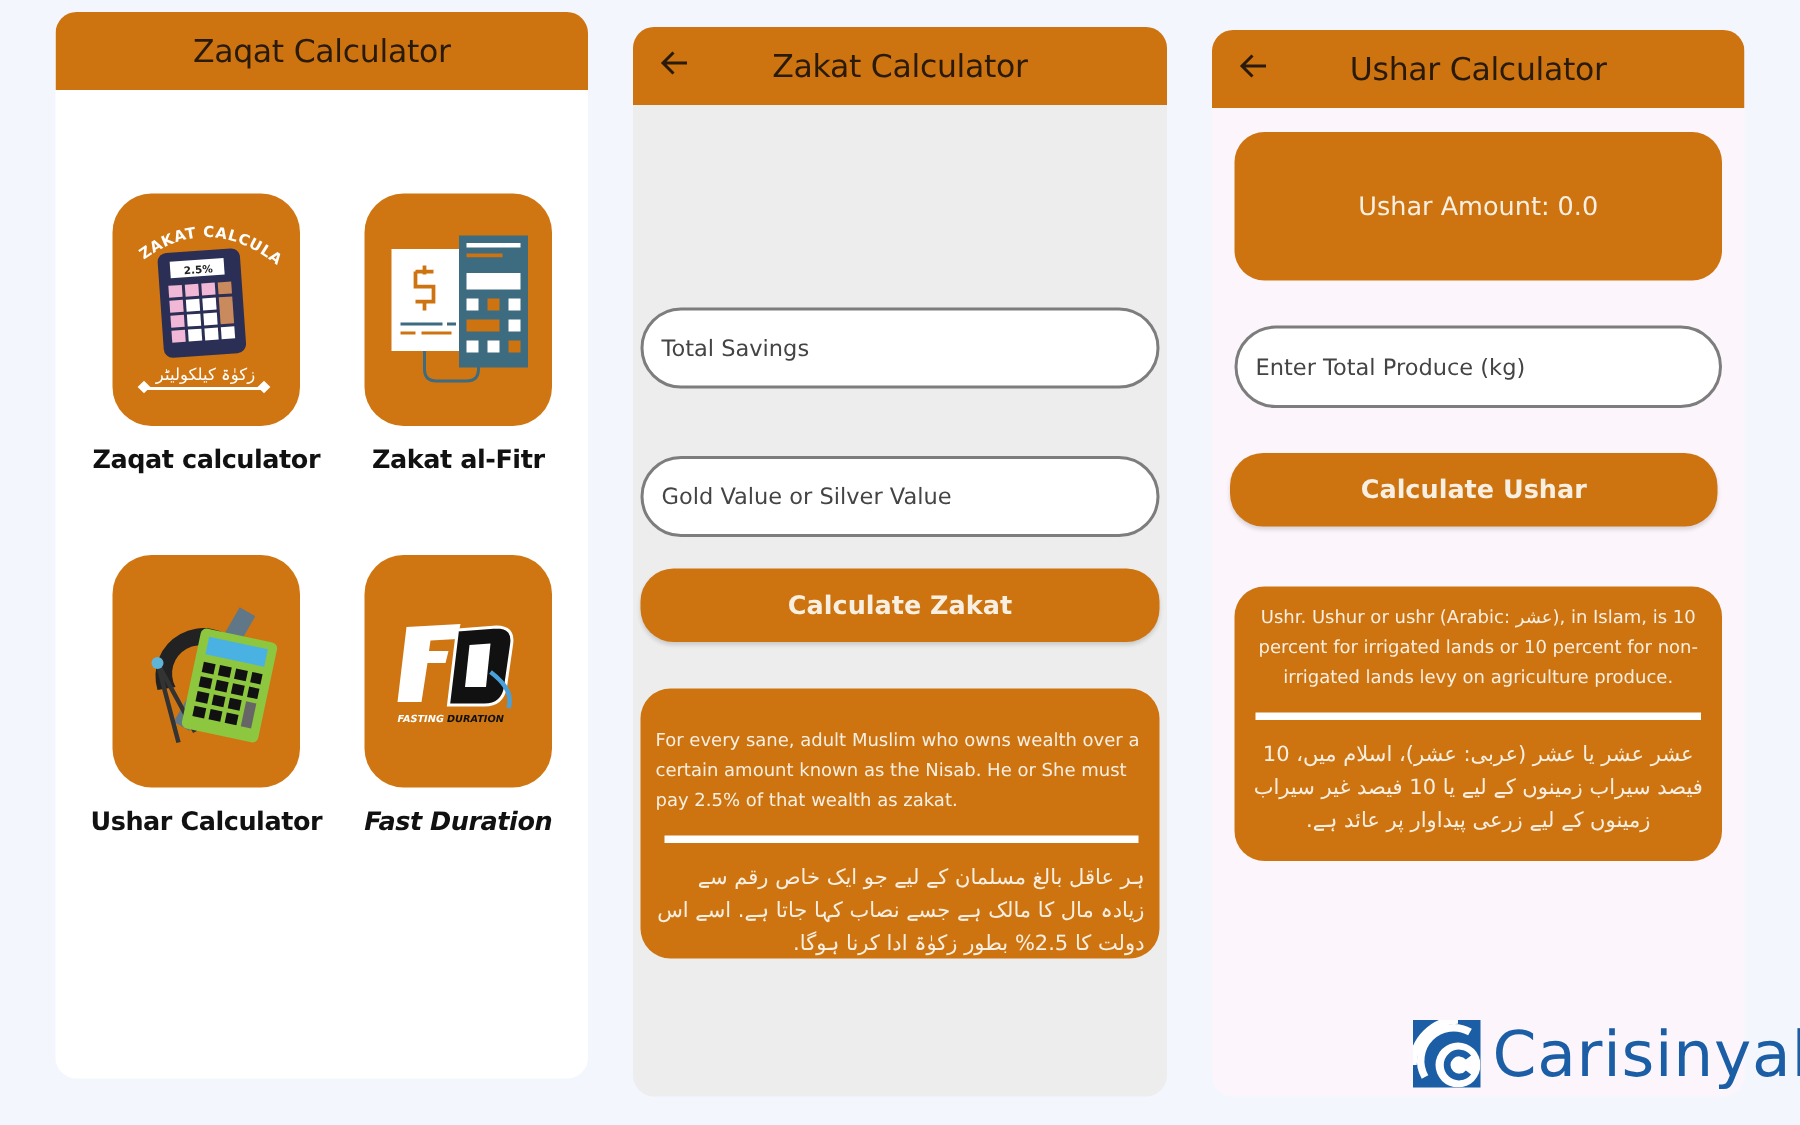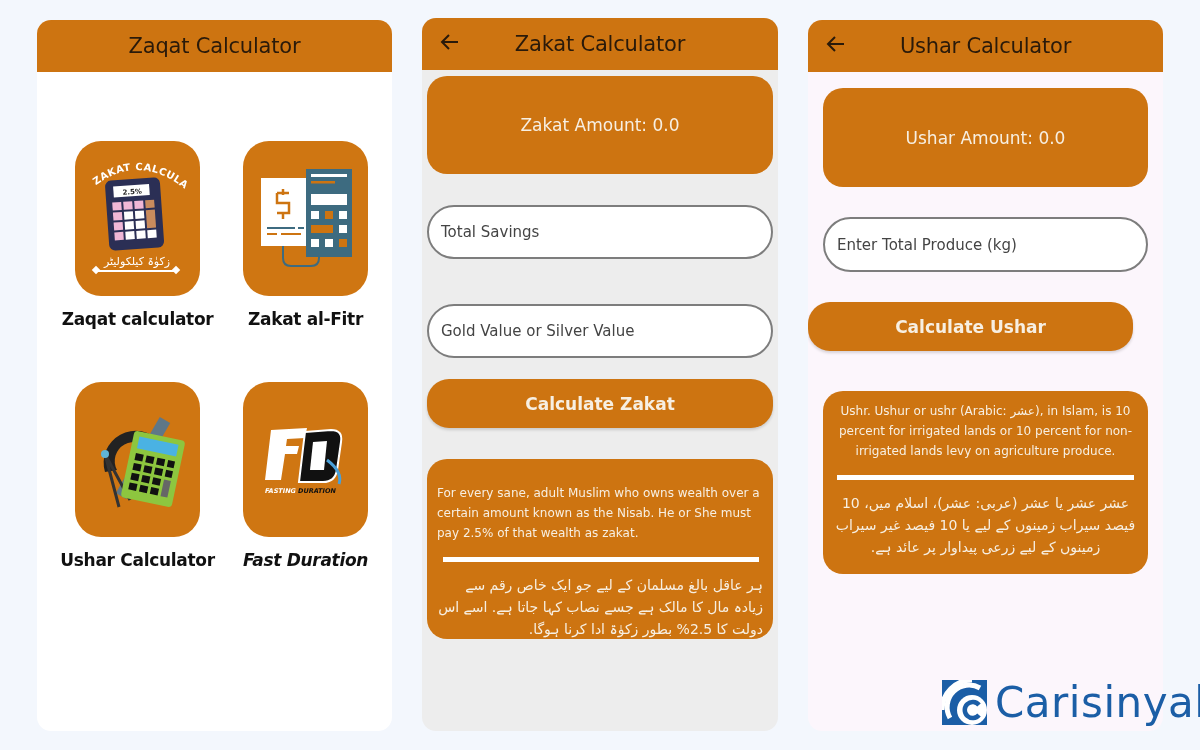--- a/index.html
+++ b/index.html
@@ -1,20 +1,20 @@
 <!DOCTYPE html>
 <html><head>
 <meta charset="utf-8">
 <style>
   * { box-sizing: border-box; margin: 0; padding: 0; }
   html, body { width: 1200px; height: 750px; overflow: hidden; }
   body { background: #f3f7fd; font-family: "Liberation Sans", "DejaVu Sans", sans-serif; position: relative; }
 
   .panel { position: absolute; border-radius: 14px; overflow: hidden; }
-  #p1 { left: 37px; top: 20px; width: 355px; height: 711px; background: #ffffff; }
+  #p1 { left: 37px; top: 8px; width: 355px; height: 711px; background: #ffffff; }
   #p2 { left: 422px; top: 18px; width: 356px; height: 713px; background: #ededed; }
   #p3 { left: 808px; top: 20px; width: 355px; height: 711px; background: #fcf6fc; }
 
   .appbar { position: absolute; left: 0; top: 0; width: 100%; height: 52px; background: #cd7411;
             display: flex; align-items: center; justify-content: center; color: #2a1a0a; font-size: 23px; }
   .appbar .back { position: absolute; left: 16px; top: 12px; width: 24px; height: 24px; cursor: pointer; }
   .appbar .title { font-family: "DejaVu Sans", sans-serif; font-size: 21px; letter-spacing: -0.2px; }
 
   
   .tile { position: absolute; width: 125px; display: flex; flex-direction: column; align-items: center; cursor: pointer; }
@@ -155,23 +155,20 @@
 </div>
 
 <div class="panel" id="p2">
   <div class="appbar">
     <svg class="back" viewBox="0 0 24 24">
       <path d="M20 12 H5 M11 5 L4 12 L11 19" stroke="#2a1a0a" stroke-width="2" fill="none"></path>
     </svg>
     <span class="title">Zakat Calculator</span>
   </div>
 
-  <div class="amount-card" style="left:5px; top:58px; width:346px; height:98px;">
-    <span>Zakat Amount: 0.0</span>
-  </div>
 
   <div class="input" style="left:5px; top:286px; width:346px; height:54px;">
     <span>Gold Value or Silver Value</span>
   </div>
 
   <div class="input" style="left:5px; top:187px; width:346px; height:54px;">
     <span>Total Savings</span>
   </div>
 
   <div class="btn" style="left:5px; top:361px; width:346px; height:49px;">
@@ -194,21 +191,21 @@
   </div>
 
   <div class="amount-card" style="left:15px; top:68px; width:325px; height:99px;">
     <span>Ushar Amount: 0.0</span>
   </div>
 
   <div class="input" style="left:15px; top:197px; width:325px; height:55px;">
     <span>Enter Total Produce (kg)</span>
   </div>
 
-  <div class="btn" style="left:0; top:282px; width:325px; height:49px;">
+  <div class="btn" style="left:12px; top:282px; width:325px; height:49px;">
     <span>Calculate Ushar</span>
   </div>
 
   <div class="info" style="left:15px; top:371px; width:325px; height:183px; padding:10px 8px 0 8px; text-align:center;">
     <div class="en">Ushr. Ushur or ushr (Arabic: عشر), in Islam, is 10 percent for irrigated lands or 10 percent for non-irrigated lands levy on agriculture produce.</div>
     <div class="divider" style="margin:14px 6px 12px 6px;"></div>
     <div class="ur" style="text-align:center;">عشر عشر یا عشر (عربی: عشر)، اسلام میں، 10 فیصد سیراب زمینوں کے لیے یا 10 فیصد غیر سیراب زمینوں کے لیے زرعی پیداوار پر عائد ہے.</div>
   </div>
 </div>
 

